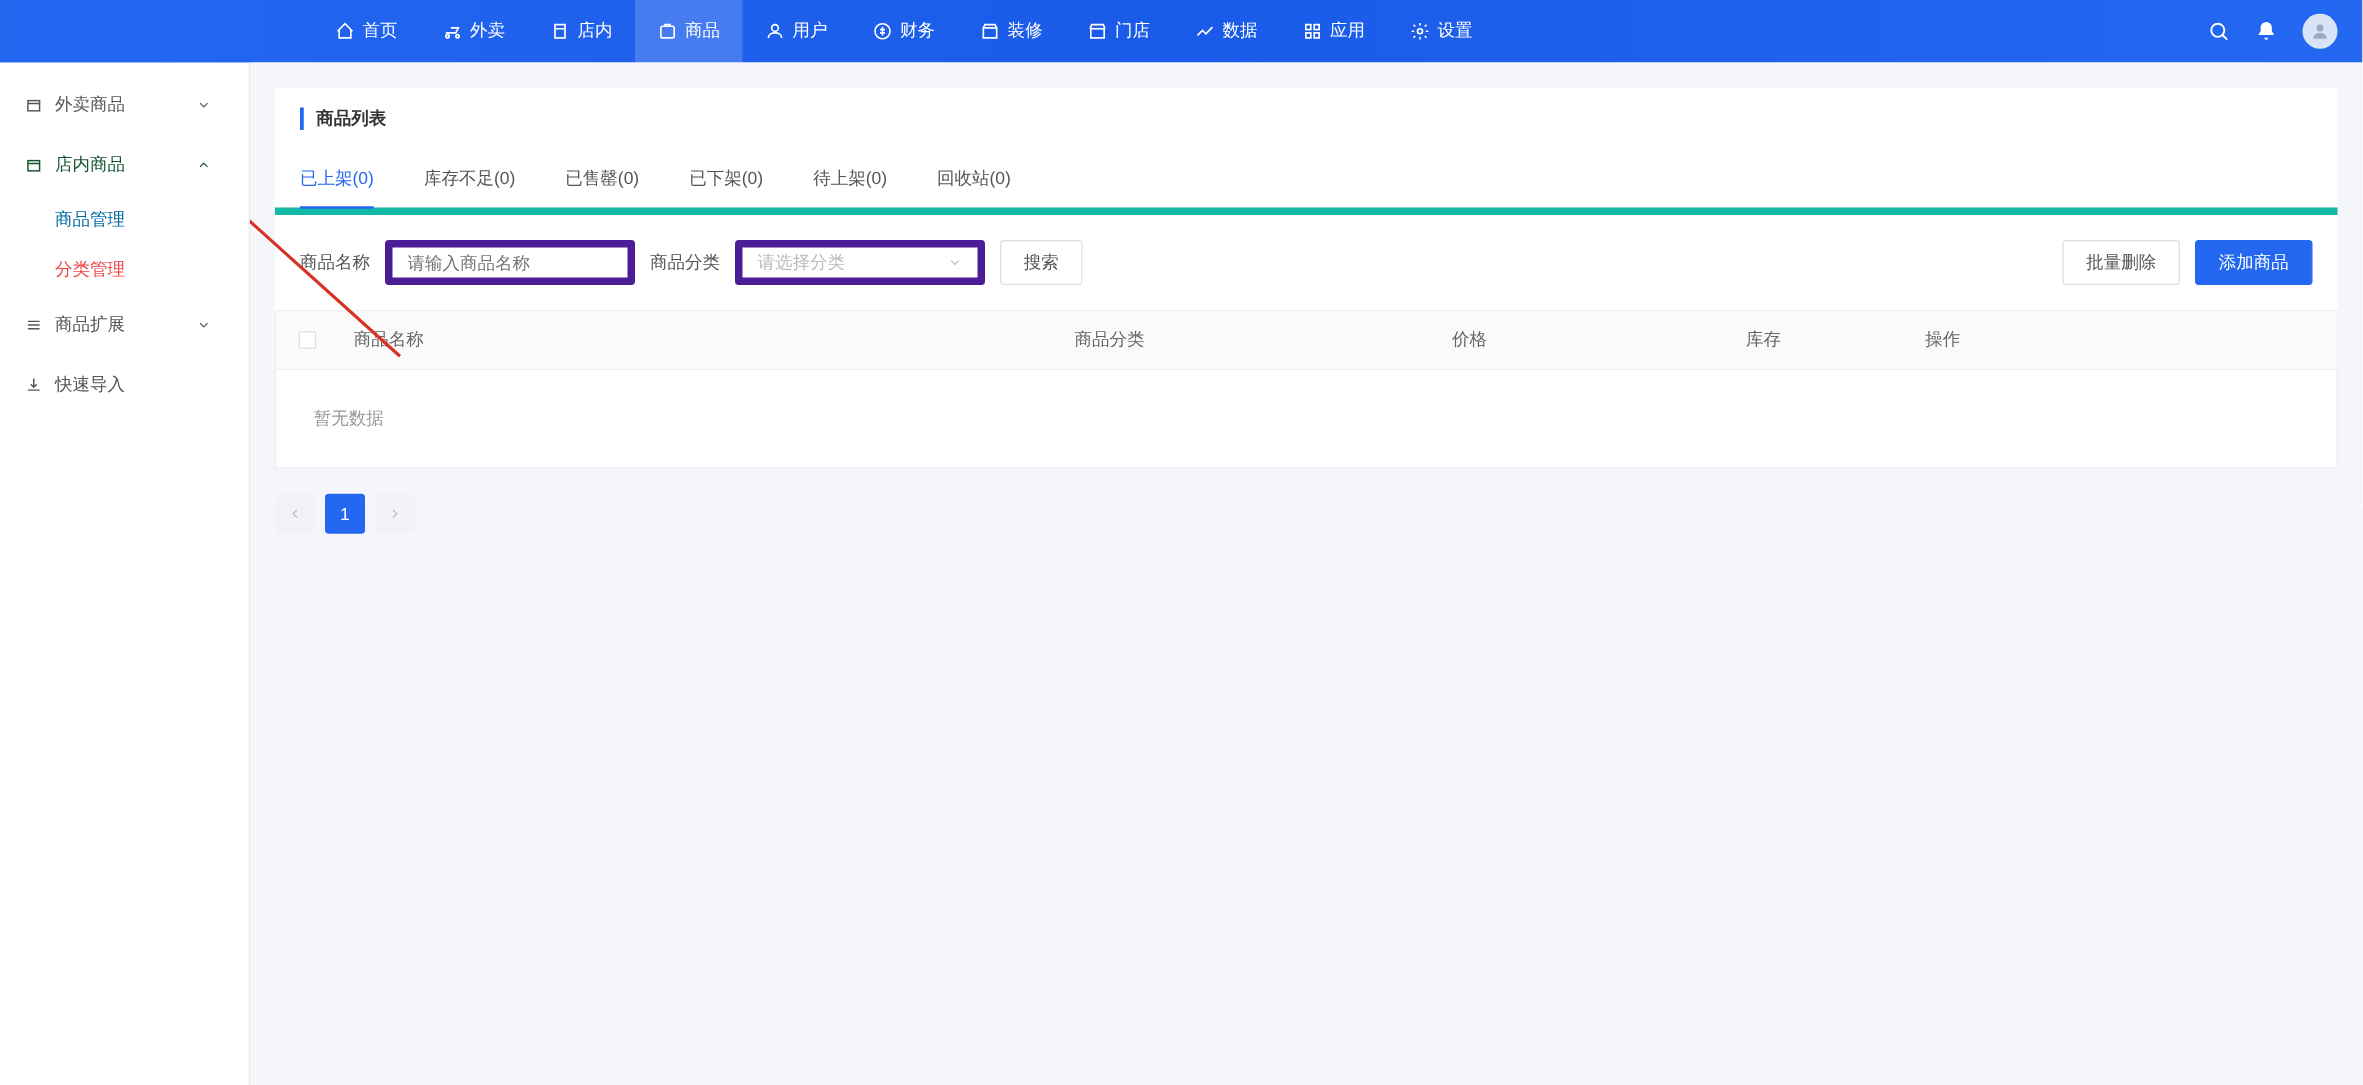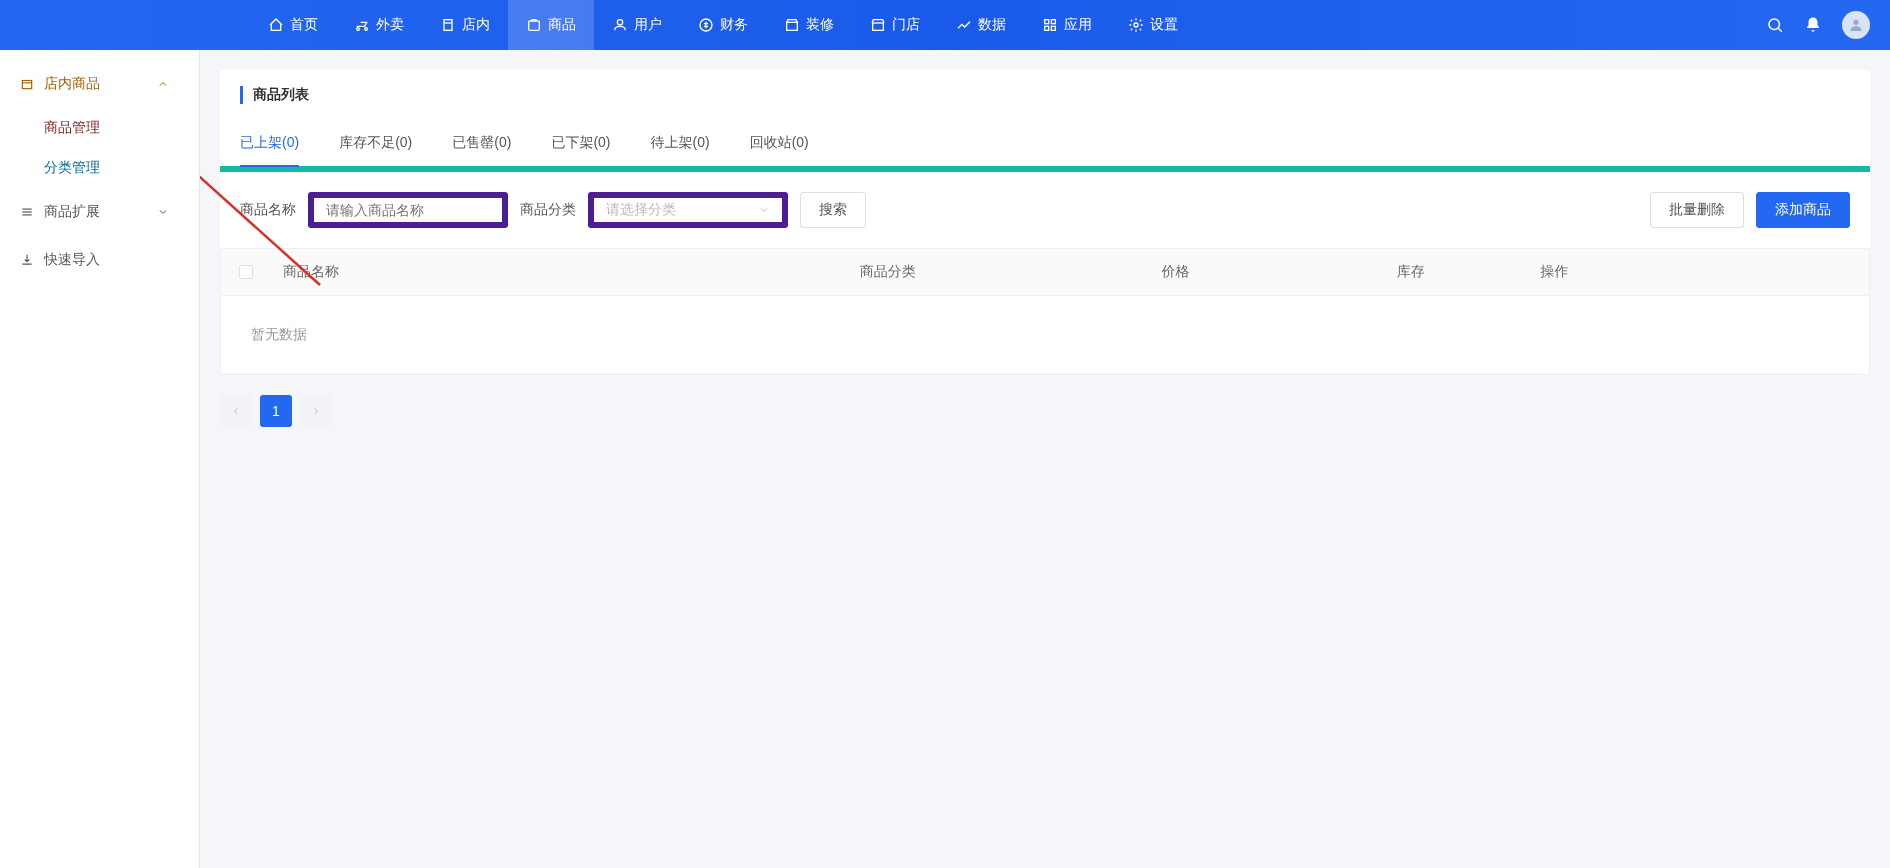--- a/index.html
+++ b/index.html
@@ -15,23 +15,23 @@
 .nav-right-icon { width: 18px; height: 18px; cursor: pointer; color: #fff; }
 .avatar { width: 28px; height: 28px; border-radius: 50%; background: #d8e3f5; display: flex; align-items: center; justify-content: center; cursor: pointer; }
 .avatar svg { width: 16px; height: 16px; color: #98a8c7; }
 
 
 .layout { display: flex; height: calc(100vh - 50px); }
 .sidebar { width: 200px; border-right: 1px solid #e8e8e8; padding-top: 10px; }
 .side-item { display: flex; align-items: center; padding: 0 20px; height: 48px; cursor: pointer; color: #555; font-size: 14px; }
 .side-item svg { width: 14px; height: 14px; margin-right: 10px; flex-shrink: 0; }
 .side-item .chev { margin-left: auto; width: 12px; height: 12px; }
-.side-item.active { color: #a16207; font-family: Liberation Serif, serif; }
-.side-sub { padding: 0 20px 0 44px; height: 40px; display: flex; align-items: center; cursor: pointer; color: #0369a1; font-size: 14px; }
-.side-sub.active { color: #7f1d1d; }
+.side-item.active { color: #14532d; font-family: Liberation Serif, serif; }
+.side-sub { padding: 0 20px 0 44px; height: 40px; display: flex; align-items: center; cursor: pointer; color: #ef4444; font-size: 14px; }
+.side-sub.active { color: #0369a1; }
 
 
 .main { flex: 1; background: #f5f6fa; padding: 20px; overflow: auto; position: relative; }
 .arrow-annotation { position: absolute; top: 45px; left: -90px; pointer-events: none; z-index: 10; }
 
 .card { background: #fff; border-radius: 2px; }
 .card-header { padding: 16px 20px; }
 .card-title { border-left: 3px solid #2468f2; padding-left: 10px; font-size: 14px; font-weight: 600; }
 
 .tabs { display: flex; padding: 0 20px; border-bottom: 6px solid #14b8a6; align-items: center; }
@@ -166,20 +166,30 @@
           <circle cx="12" cy="8" r="4"></circle>
           <path d="M4 20c0-4 4-6 8-6s8 2 8 6v1H4v-1z"></path>
         </svg>
     </div>
   </div>
 </div>
 
 <div class="layout">
 
   <div class="sidebar">
+    <div class="side-item">
+      <svg viewBox="0 0 24 24" fill="none" stroke="currentColor" stroke-width="2">
+          <rect x="4" y="6" width="16" height="14"></rect>
+          <line x1="4" y1="10" x2="20" y2="10"></line>
+        </svg>
+      <span>外卖商品</span>
+      <svg class="chev" viewBox="0 0 24 24" fill="none" stroke="currentColor" stroke-width="2">
+          <polyline points="6 9 12 15 18 9"></polyline>
+        </svg>
+    </div>
     <div class="side-item active">
       <svg viewBox="0 0 24 24" fill="none" stroke="currentColor" stroke-width="2">
           <rect x="4" y="6" width="16" height="14"></rect>
           <line x1="4" y1="10" x2="20" y2="10"></line>
         </svg>
       <span>店内商品</span>
       <svg class="chev" viewBox="0 0 24 24" fill="none" stroke="currentColor" stroke-width="2">
           <polyline points="6 15 12 9 18 15"></polyline>
         </svg>
     </div>

